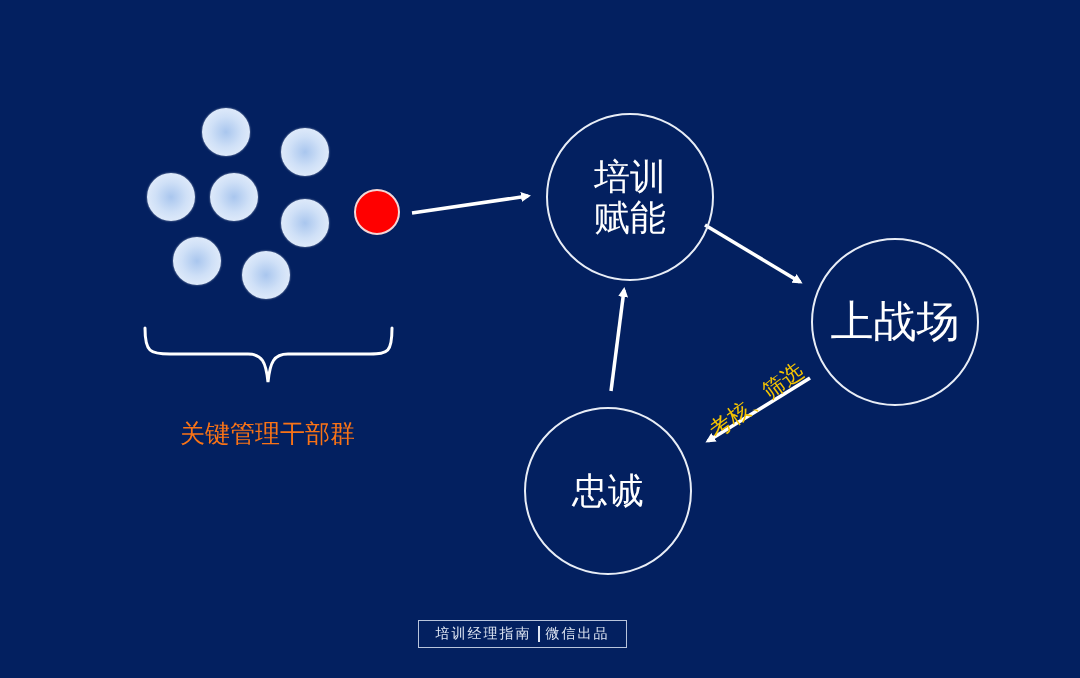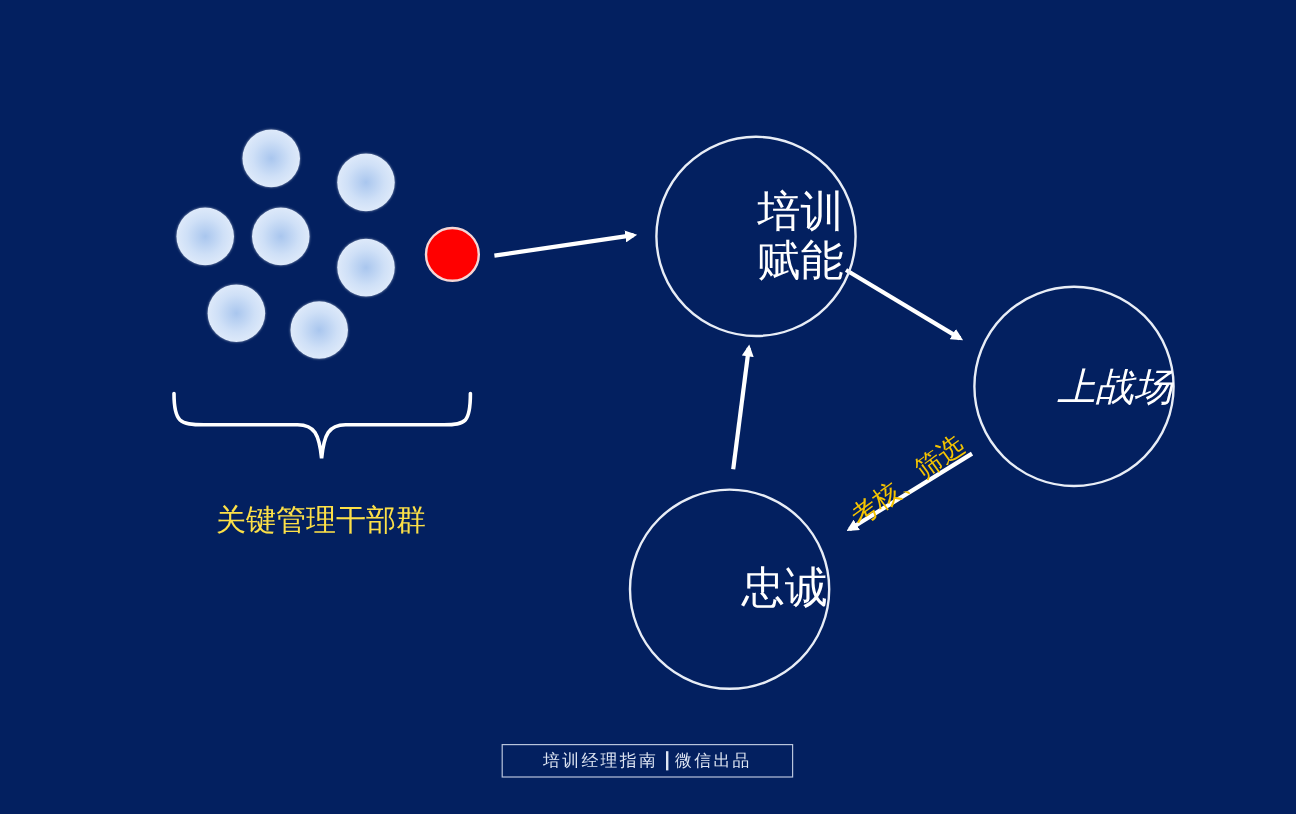--- a/index.html
+++ b/index.html
@@ -14,38 +14,38 @@
     position:absolute; width:48px; height:48px; border-radius:50%;
     background:radial-gradient(circle at 50% 50%, #a9c6ee 0%, #cfe0f7 45%, #eef4fd 100%);
     box-shadow:0 0 2px rgba(255,255,255,0.6);
   }
   .red-dot {
     position:absolute; left:354px; top:189px; width:46px; height:46px; border-radius:50%;
     background:#ff0000; border:2px solid #f4d6d6; box-sizing:border-box;
   }
   .node {
     position:absolute; border:2.5px solid #e8edf6; border-radius:50%;
-    box-sizing:border-box; display:flex; align-items:center; justify-content:flex-end;
+    box-sizing:border-box; display:flex; align-items:center; justify-content:center;
     color:#ffffff; text-align:center;
   }
   .node span { display:block; line-height:1.15; }
   .node-train { left:546px; top:113px; width:168px; height:168px; font-size:36px; }
   .node-train .lbl { width:90px; word-break:break-all; }
-  .node-battle { left:811px; top:238px; width:168px; height:168px; font-size:32px;font-style:italic; }
+  .node-battle { left:811px; top:238px; width:168px; height:168px; font-size:43px; }
   .node-loyal { left:524px; top:407px; width:168px; height:168px; font-size:36px; }
   .group-label {
     position:absolute; left:140px; top:417px; width:255px; text-align:center;
-    color:#fde047; font-size:25px;
+    color:#f97316; font-size:25px;
   }
   .edge-label {
     position:absolute; left:712px; top:418px; color:#f5c400; font-size:22px;
     transform:rotate(-36deg); transform-origin:left center; white-space:nowrap;
   }
   .footer {
-    position:absolute; left:418px; top:620px; width:243px; height:28px;
+    position:absolute; left:418px; top:620px; width:209px; height:28px;
     border:1px solid #b8c4dc; box-sizing:border-box;
     display:flex; align-items:center; justify-content:center; gap:6px;
     color:#dfe6f3; font-size:14px; font-family:"DejaVu Serif", serif; letter-spacing:2px;
   }
   .footer .sep { width:2px; height:16px; background:#dfe6f3; }
   svg.overlay { position:absolute; left:0; top:0; }
 </style>
 </head>
 <body>
 

